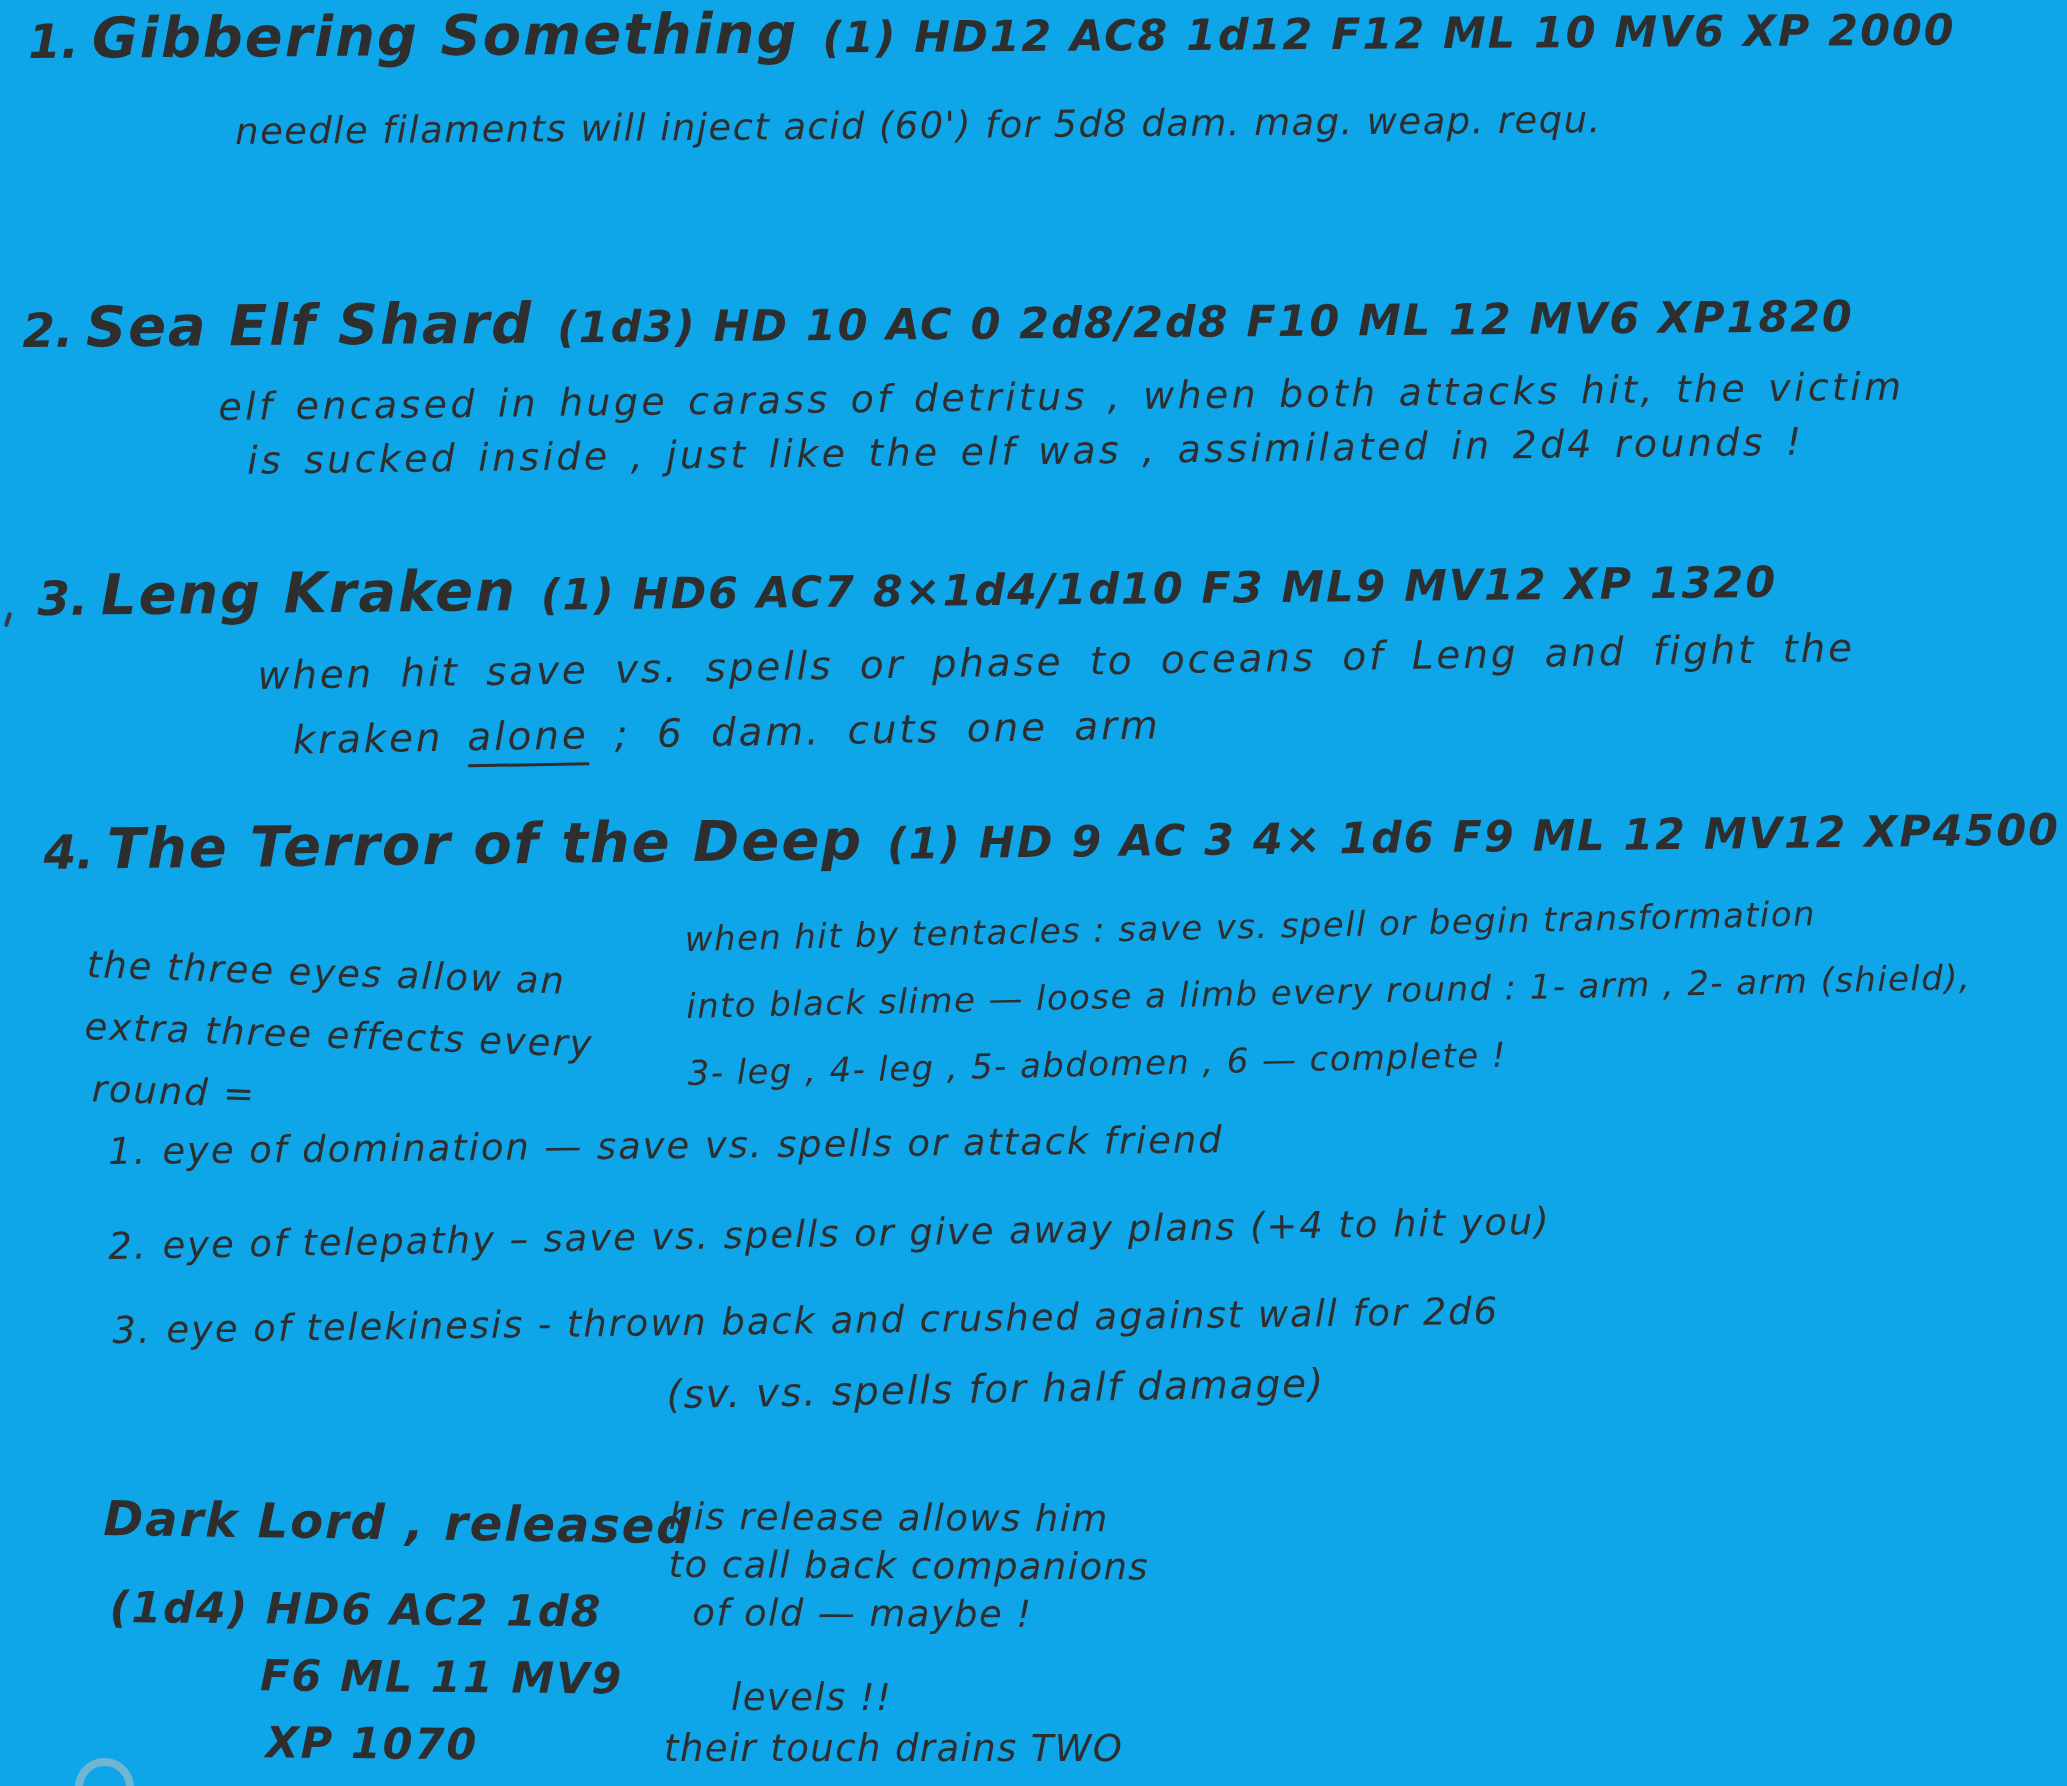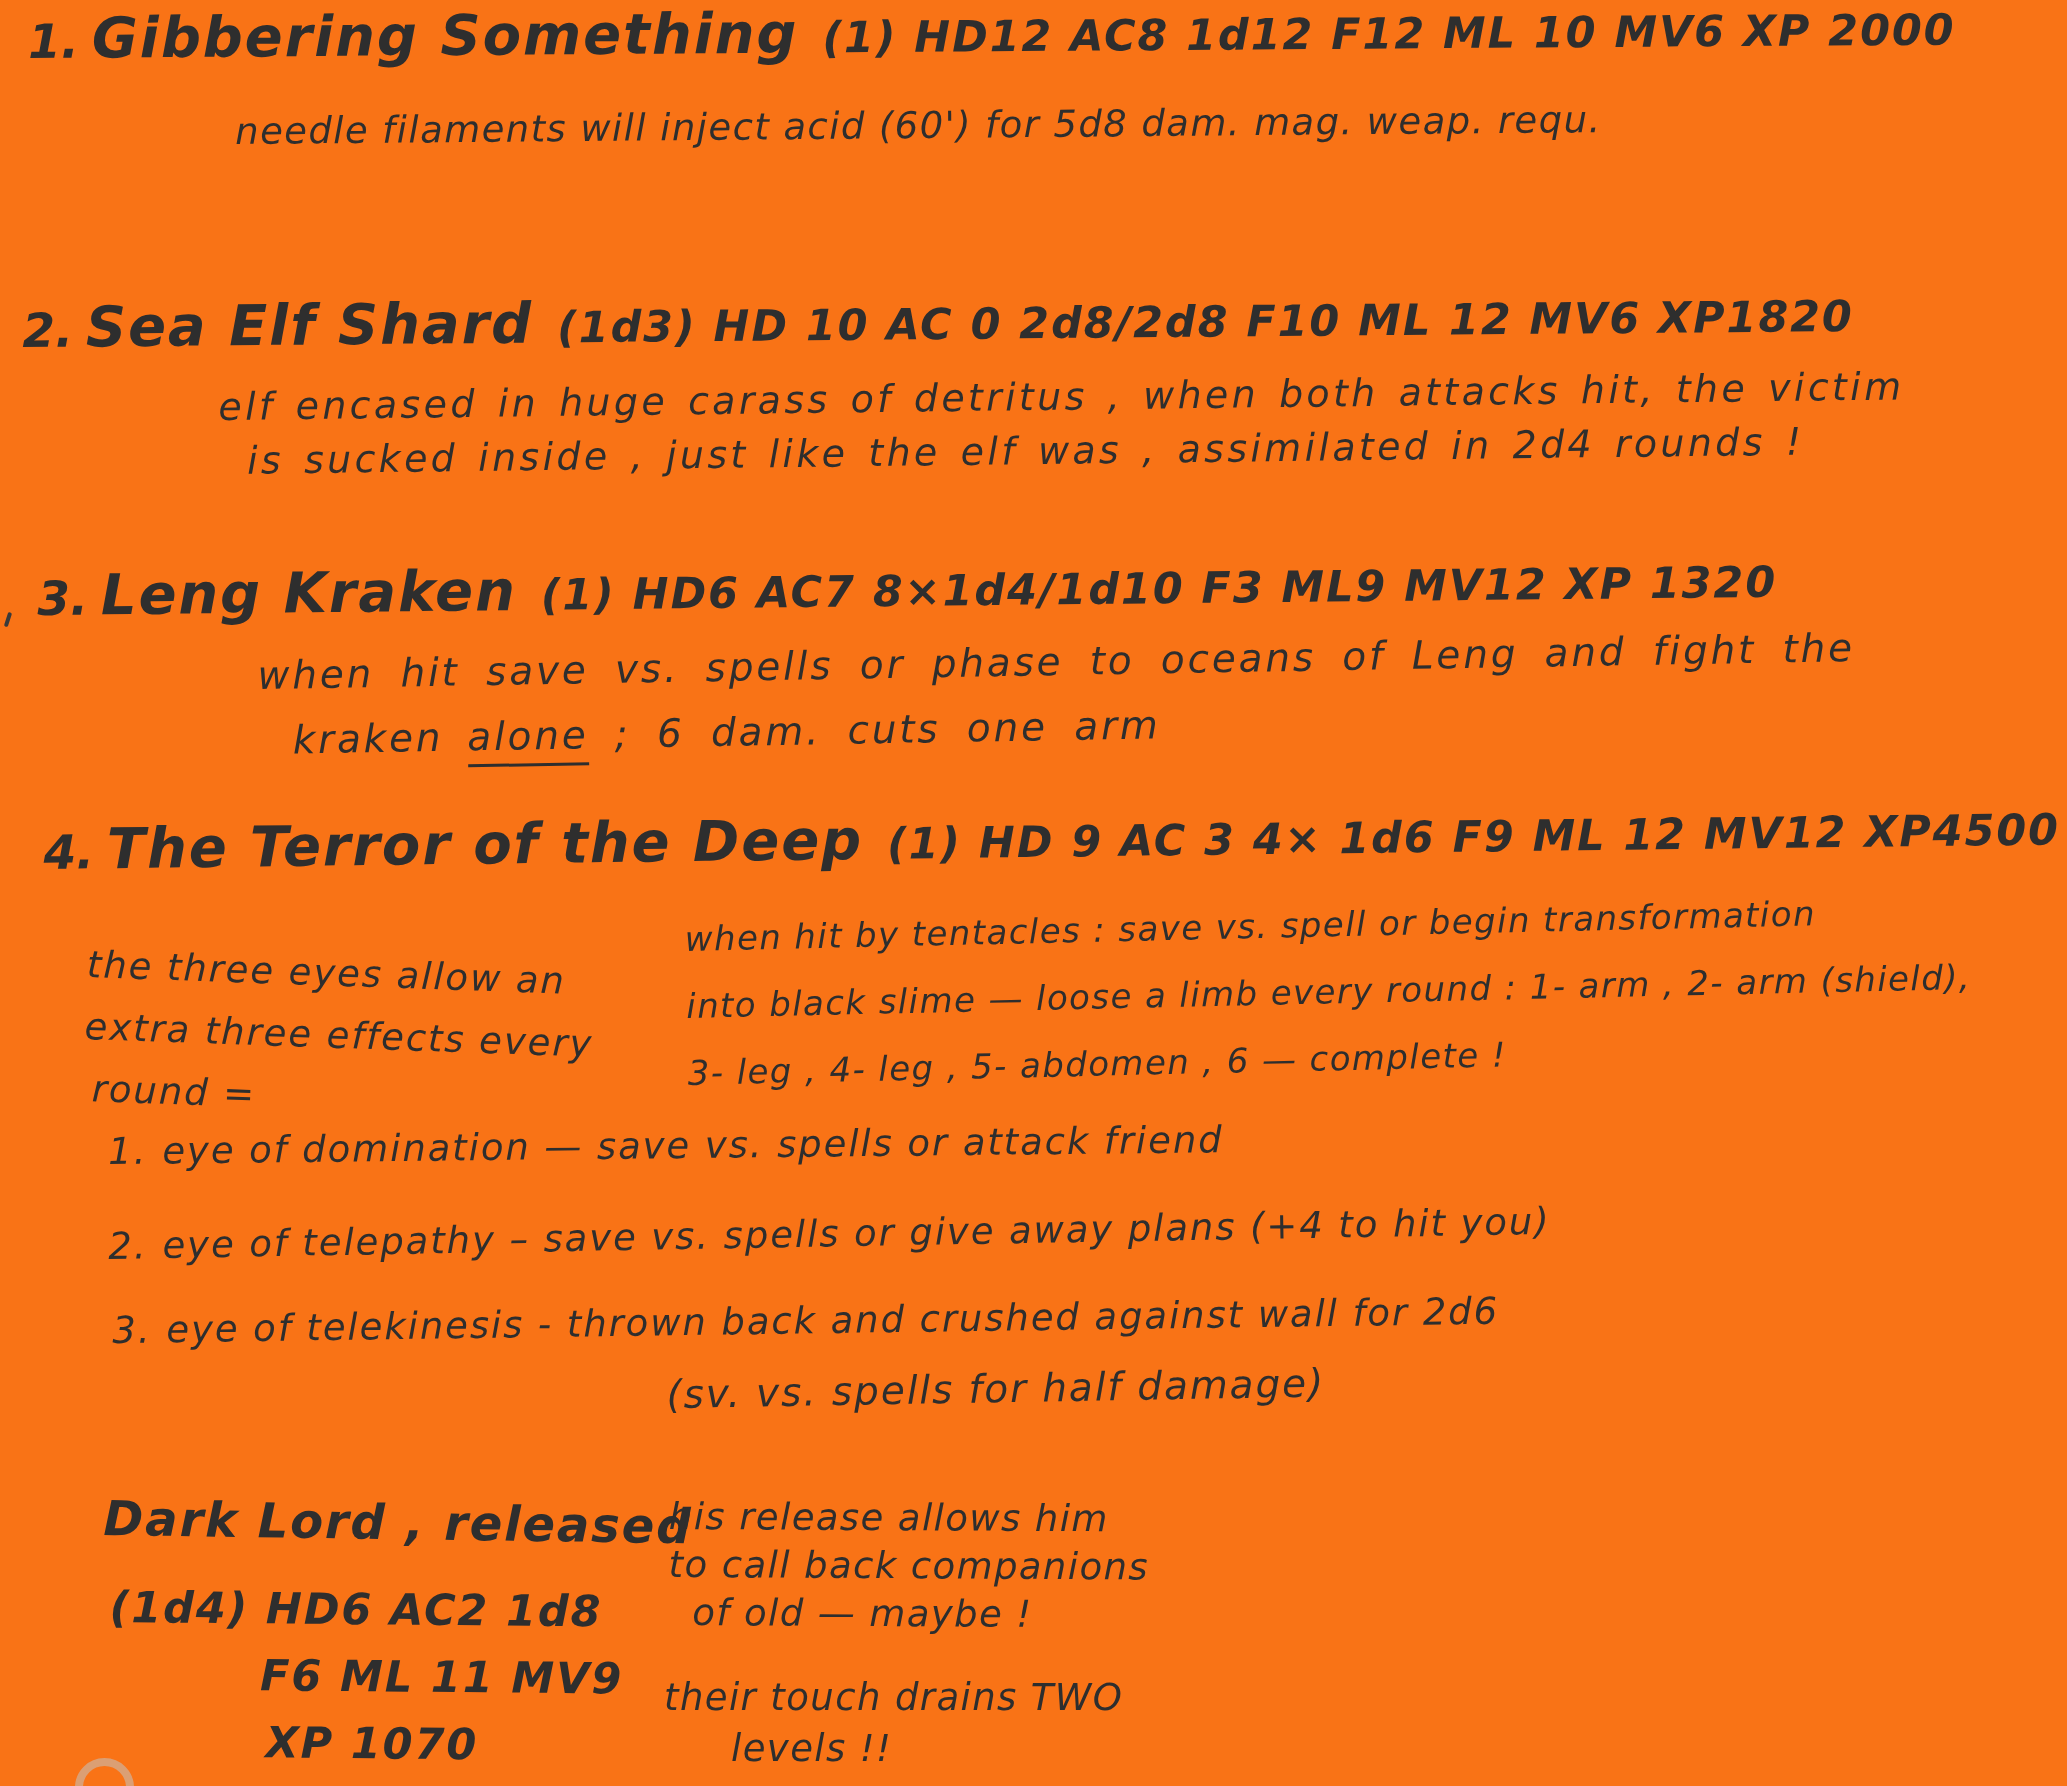--- a/index.html
+++ b/index.html
@@ -1,20 +1,20 @@
 <!DOCTYPE html>
 <html style="font-size:15px"><head>
 <meta charset="utf-8">
 <style>
   html, body { margin: 0; padding: 0; background: #ffffff; }
   .page {
     position: relative;
     width: 2068px;
     height: 1786px;
-    background: #f97316;
+    background: #0ea5e9;
     overflow: hidden;
     font-family: "DejaVu Sans", sans-serif;
     font-style: italic;
     color: #2e2e2e;
   }
   .block {
     position: absolute;
     transform: rotate(var(--rot, 0deg));
     transform-origin: 0 0;
     white-space: nowrap;
@@ -116,18 +116,18 @@
     <span class="line" style="margin-left:157px;">XP 1070</span>
   </div>
 
   <div class="block note" style="left:669px; top:1493px; --rot:0.3deg; font-size:37px; letter-spacing:1.4px; line-height:48px;">
     <span class="line">his release allows him</span>
     <span class="line">to call back companions</span>
     <span class="line" style="margin-left:24px;">of old — maybe !</span>
   </div>
 
   <div class="block note" style="left:664px; top:1672px; font-size:37px; letter-spacing:1.4px; line-height:51px;">
+    <span class="line" style="margin-left:67px;">levels !!</span>
     <span class="line">their touch drains TWO</span>
-    <span class="line" style="margin-left:67px;">levels !!</span>
   </div>
 
 </div>
 
 
 </body></html>

